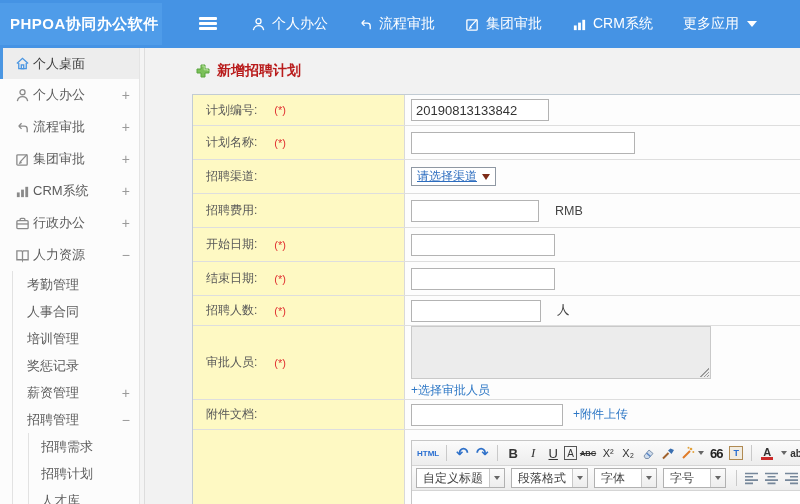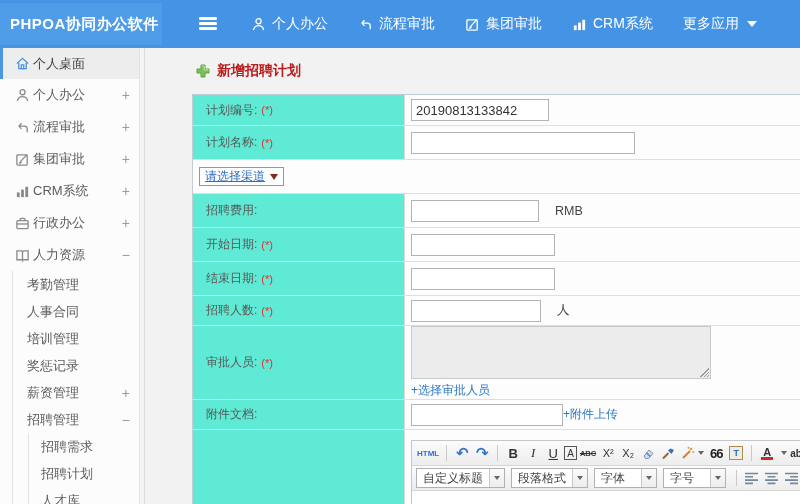--- a/index.html
+++ b/index.html
@@ -42,42 +42,42 @@
 
   
   .main { flex:1 1 auto; overflow:hidden; background:#f2f2f2; padding:13px 0 0 47px; }
   .title-row { display:flex; align-items:center; gap:7px; height:20px; margin-left:4px; }
   .title-row h2 { font-size:14px; color:#b91c1c; font-weight:bold; }
 
   
   .ftable { margin-top:13px; width:740px; border:1px solid #c2ccd4; background:#fdfdfd; }
   .frow { display:flex; border-bottom:1px solid #dedede; }
   .frow:last-child { border-bottom:none; }
-  .fl { width:212px; flex:0 0 212px; background:#5eead4; border-right:1px solid #d9d9d9;
-        display:flex; align-items:center; padding-left:13px; font-size:12px; color:#585858; gap:4px; }
+  .fl { width:212px; flex:0 0 212px; background:#fef9c3; border-right:1px solid #d9d9d9;
+        display:flex; align-items:center; padding-left:13px; font-size:12px; color:#585858; gap:17px; }
   .fv { flex:1 1 auto; display:flex; align-items:center; padding-left:6px; background:#fdfdfd; }
   .req { color:#e03131; font-style:normal; font-size:11px; }
   .h31{height:31px} .h34{height:34px} .h30{height:30px} .h74{height:74px} .h120{height:120px}
   input[type=text] { height:22px; border:1px solid #b3b3b3; background:#fff; font-size:13px;
                      padding:0 4px; font-family:inherit; color:#333; }
   .in-planno{width:138px; font-size:14px;} .in-name{width:224px;} .in-fee{width:128px;}
   .in-date{width:144px;} .in-count{width:130px;} .in-attach{width:152px;}
   .suffix { margin-left:16px; font-size:12.5px; color:#444; }
   .sel { display:inline-flex; align-items:center; height:19px; border:1px solid #8f98a3;
          background:#fff; padding:0 5px; gap:5px; cursor:pointer; }
   .sel span { font-size:12px; color:#2d6dbf; text-decoration:underline; }
   .sel .caret-r { width:0; height:0; border-left:4px solid transparent; border-right:4px solid transparent;
                   border-top:6px solid #7e2c18; }
   .fv-col { flex-direction:column; align-items:flex-start; justify-content:center; gap:3px; }
   .ta { position:relative; width:300px; height:54px; background:#ececec; border:1px solid #c9c9c9; }
   .ta .grip { position:absolute; right:1px; bottom:1px; width:9px; height:9px;
     background:linear-gradient(135deg, transparent 50%, #9a9a9a 50%, #9a9a9a 57%, transparent 57%,
       transparent 68%, #9a9a9a 68%, #9a9a9a 75%, transparent 75%, transparent 86%, #9a9a9a 86%, #9a9a9a 93%, transparent 93%); }
   a.blk { font-size:12px; color:#2d77c5; text-decoration:none; cursor:pointer;text-align:right; }
-  .attach-link { margin-left:0; }
+  .attach-link { margin-left:10px; }
 
   
   .fv-editor { align-items:flex-start; padding-top:10px; }
   .editor { width:598px; border:1px solid #c6c6c6; background:#fff; margin-left:0; }
   .tbar { height:25px; display:flex; align-items:center; padding:0 4px; gap:2px;
           background:linear-gradient(#fbfbfb,#ededed); border-bottom:1px solid #d5d5d5; white-space:nowrap; }
   .tsep { width:1px; height:16px; background:#c9c9c9; margin:0 4px; flex:0 0 1px; }
   .tbtn { min-width:18px; height:20px; display:inline-flex; align-items:center; justify-content:center;
           cursor:pointer; color:#333; flex:0 0 auto; padding:0 1px; }
   .t-html { font-size:8px; font-weight:bold; color:#2a6fd1; letter-spacing:0; }
@@ -274,20 +274,23 @@
           <div class="fl">
             <span>计划名称:</span>
             <em class="req">(*)</em>
           </div>
           <div class="fv">
             <input type="text" class="in-name" style="">
           </div>
         </div>
 
         <div class="frow h34">
+          <div class="fl">
+            <span>招聘渠道:</span>
+          </div>
           <div class="fv">
             <div class="sel">
               <span>请选择渠道</span>
               <i class="caret-r"></i>
             </div>
           </div>
         </div>
 
         <div class="frow h34">
           <div class="fl">

